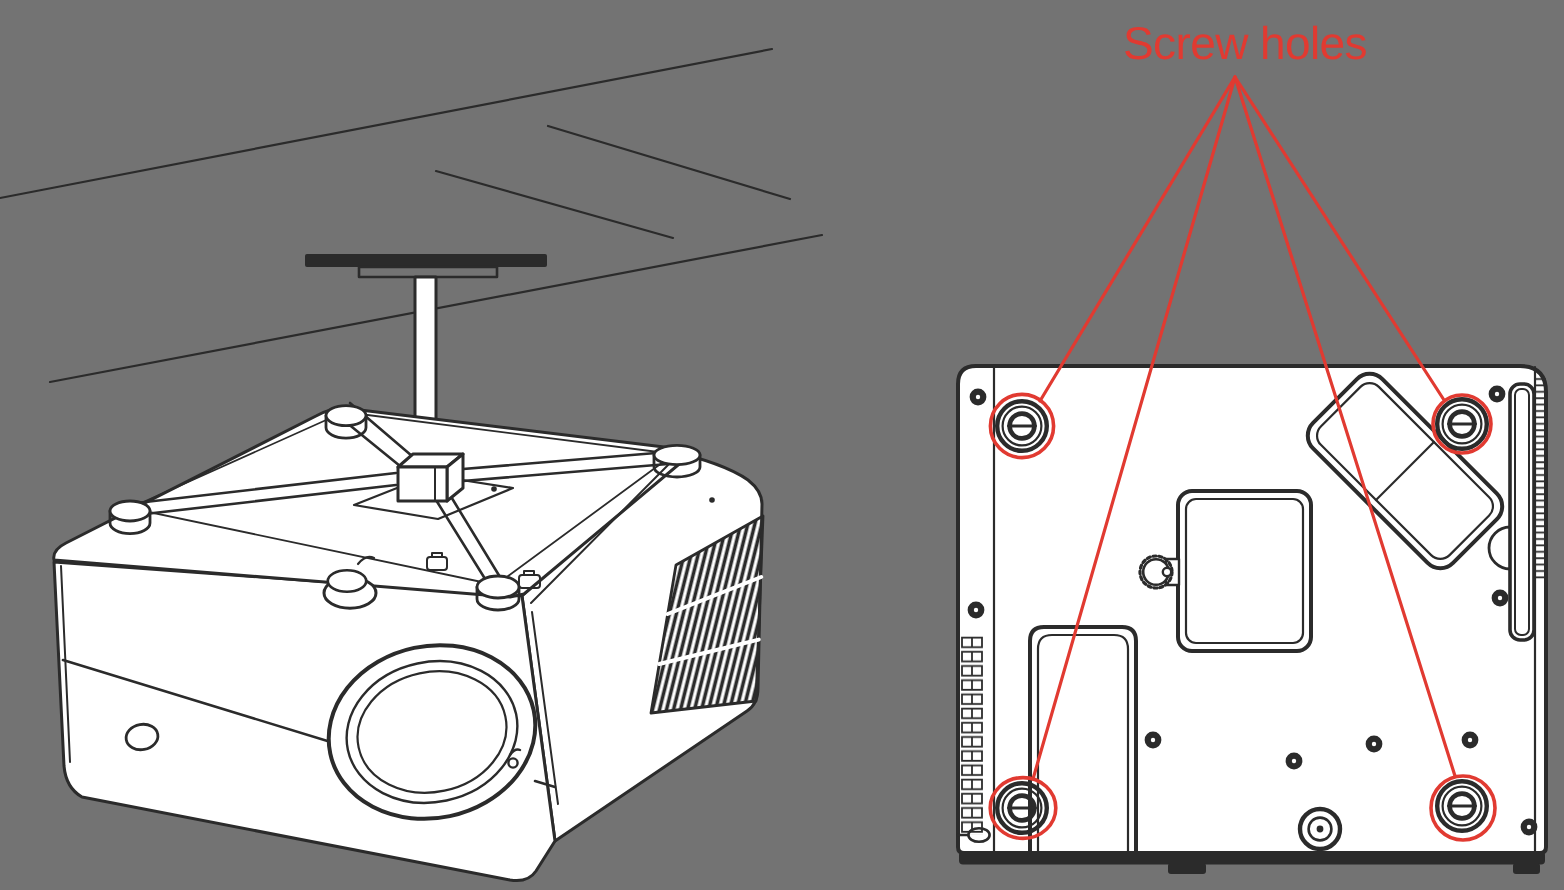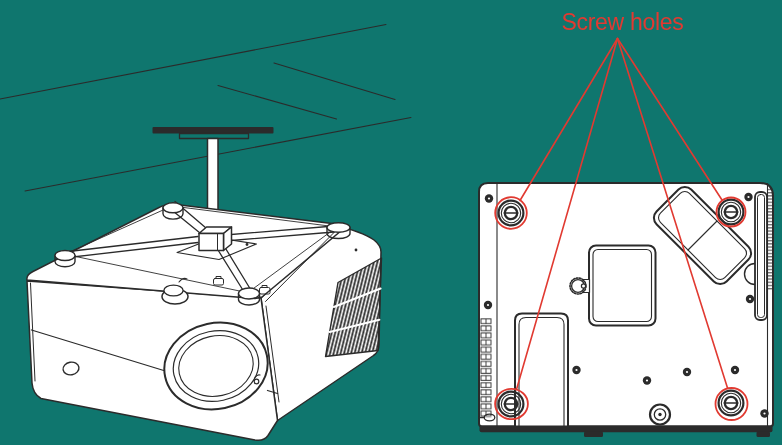--- a/index.html
+++ b/index.html
@@ -1,16 +1,16 @@
 <!DOCTYPE html>
 <html><head>
 <meta charset="utf-8">
 <style>
   html,body{margin:0;padding:0;background:#ffffff;}
-  .canvas{position:relative;width:782px;height:445px;background:#0f766e;overflow:hidden;}
+  .canvas{position:relative;width:782px;height:445px;background:#737373;overflow:hidden;}
   svg{display:block;}
   text{font-family:"Liberation Sans",sans-serif;}
 </style>
 </head>
 <body>
 
 <div class="canvas">
 <svg width="782" height="445" viewBox="0 0 782 445">
   <defs>
     <pattern id="hatch" width="3.4" height="10" patternUnits="userSpaceOnUse" patternTransform="rotate(14)">

